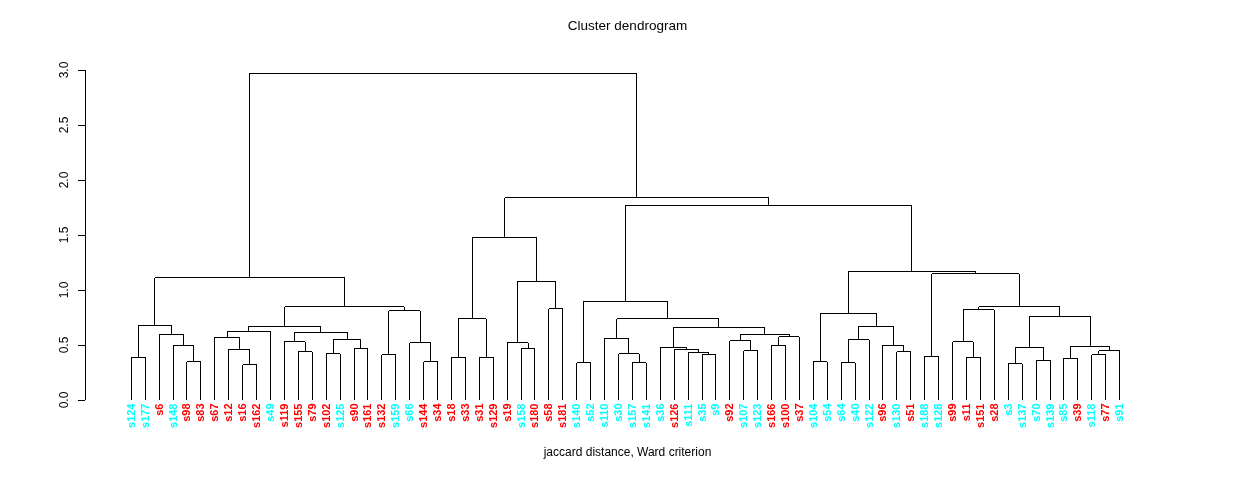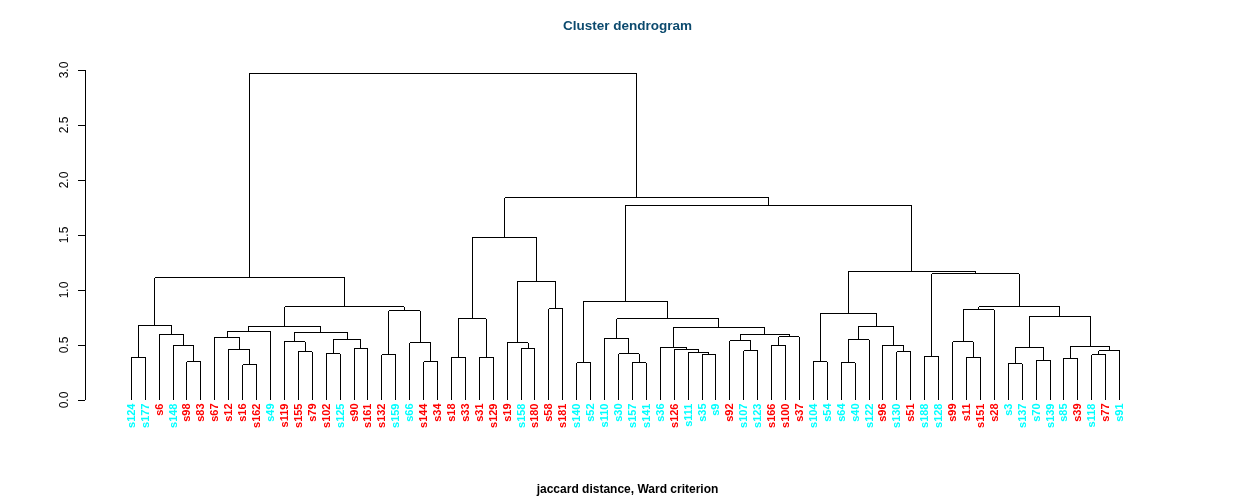--- a/index.html
+++ b/index.html
@@ -1,20 +1,20 @@
 <!DOCTYPE html>
 <html><head>
 <meta charset="utf-8">
 <style>
   html,body{margin:0;padding:0;background:#ffffff;font-family:"Liberation Sans",sans-serif;}
   #canvas{position:relative;width:1238px;height:500px;background:#ffffff;overflow:hidden;}
   #chart-title{position:absolute;top:18px;left:85px;width:1085px;text-align:center;
-    font-size:13.5px;font-weight:bold;color:#0c4a6e;}
-  #x-axis-label{position:absolute;top:482px;left:85px;width:1085px;text-align:center;
-    font-size:12px;color:#000;font-weight:bold;}
+    font-size:13.5px;font-weight:normal;color:#000000;}
+  #x-axis-label{position:absolute;top:445px;left:85px;width:1085px;text-align:center;
+    font-size:12px;color:#000;}
   svg text{font-family:"Liberation Sans",sans-serif;}
 </style>
 </head>
 <body>
 
 <div id="canvas">
   <div id="chart-title">Cluster dendrogram</div>
   <svg id="plot" width="1238" height="500" viewBox="0 0 1238 500">
       <g>
         <line x1="85" y1="400" x2="85" y2="70" stroke="#000000" stroke-width="1" shape-rendering="crispEdges"></line>

